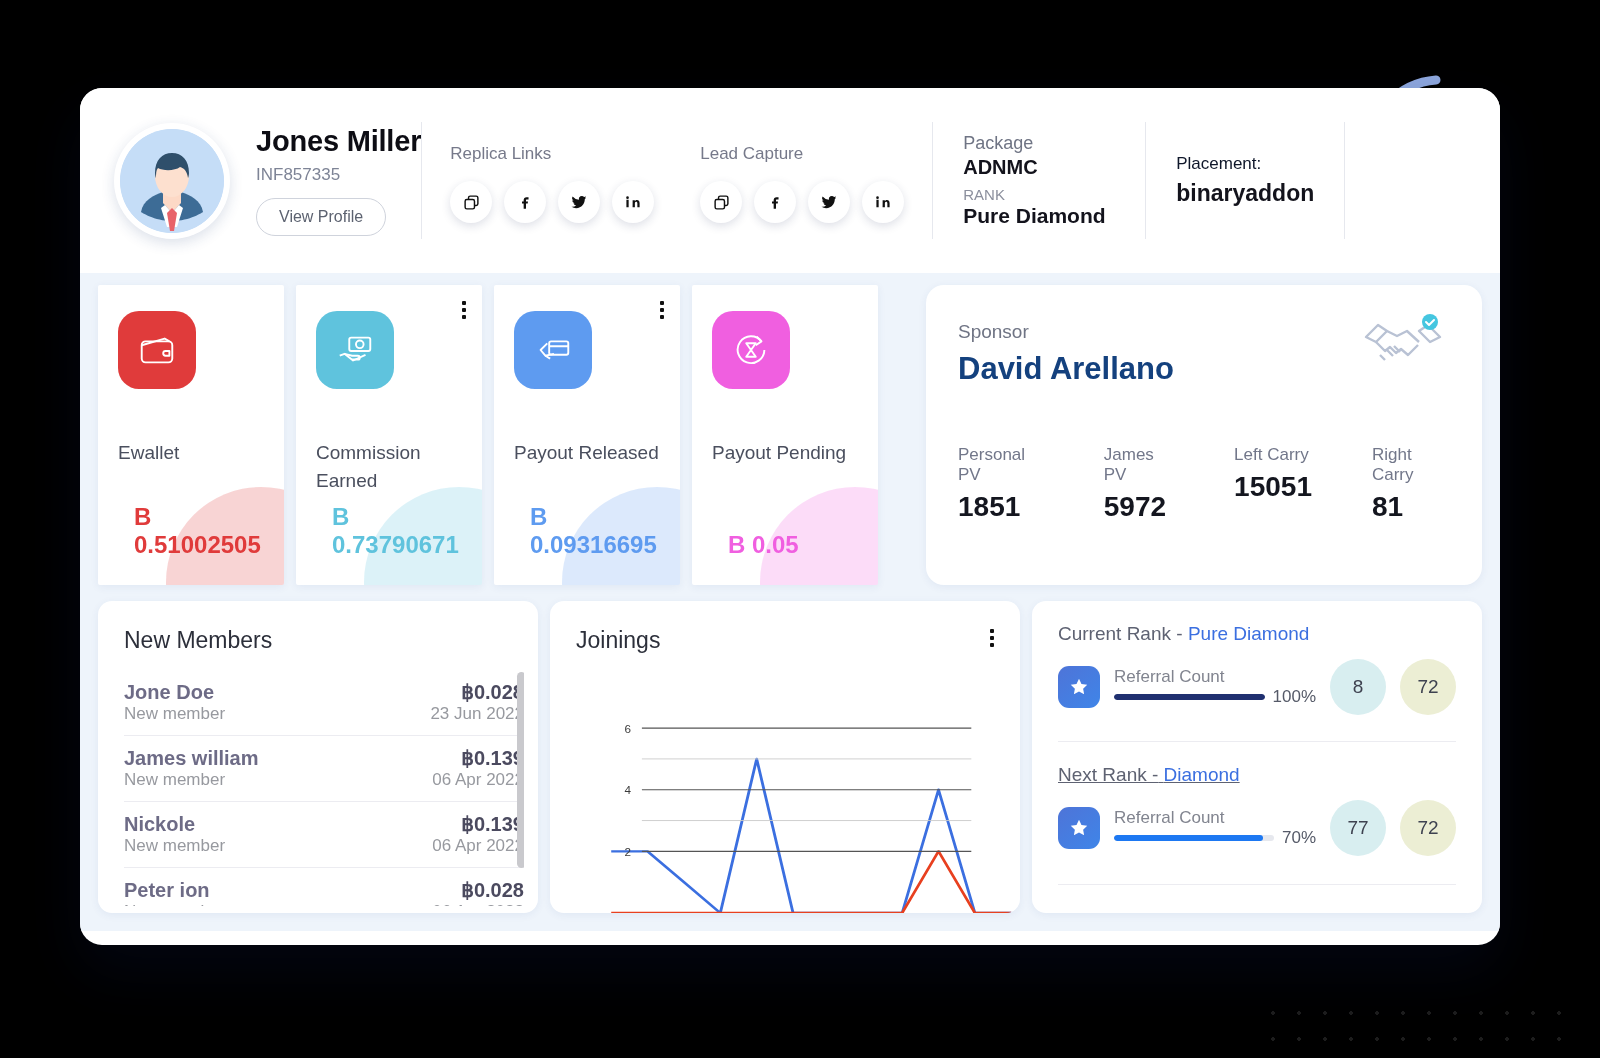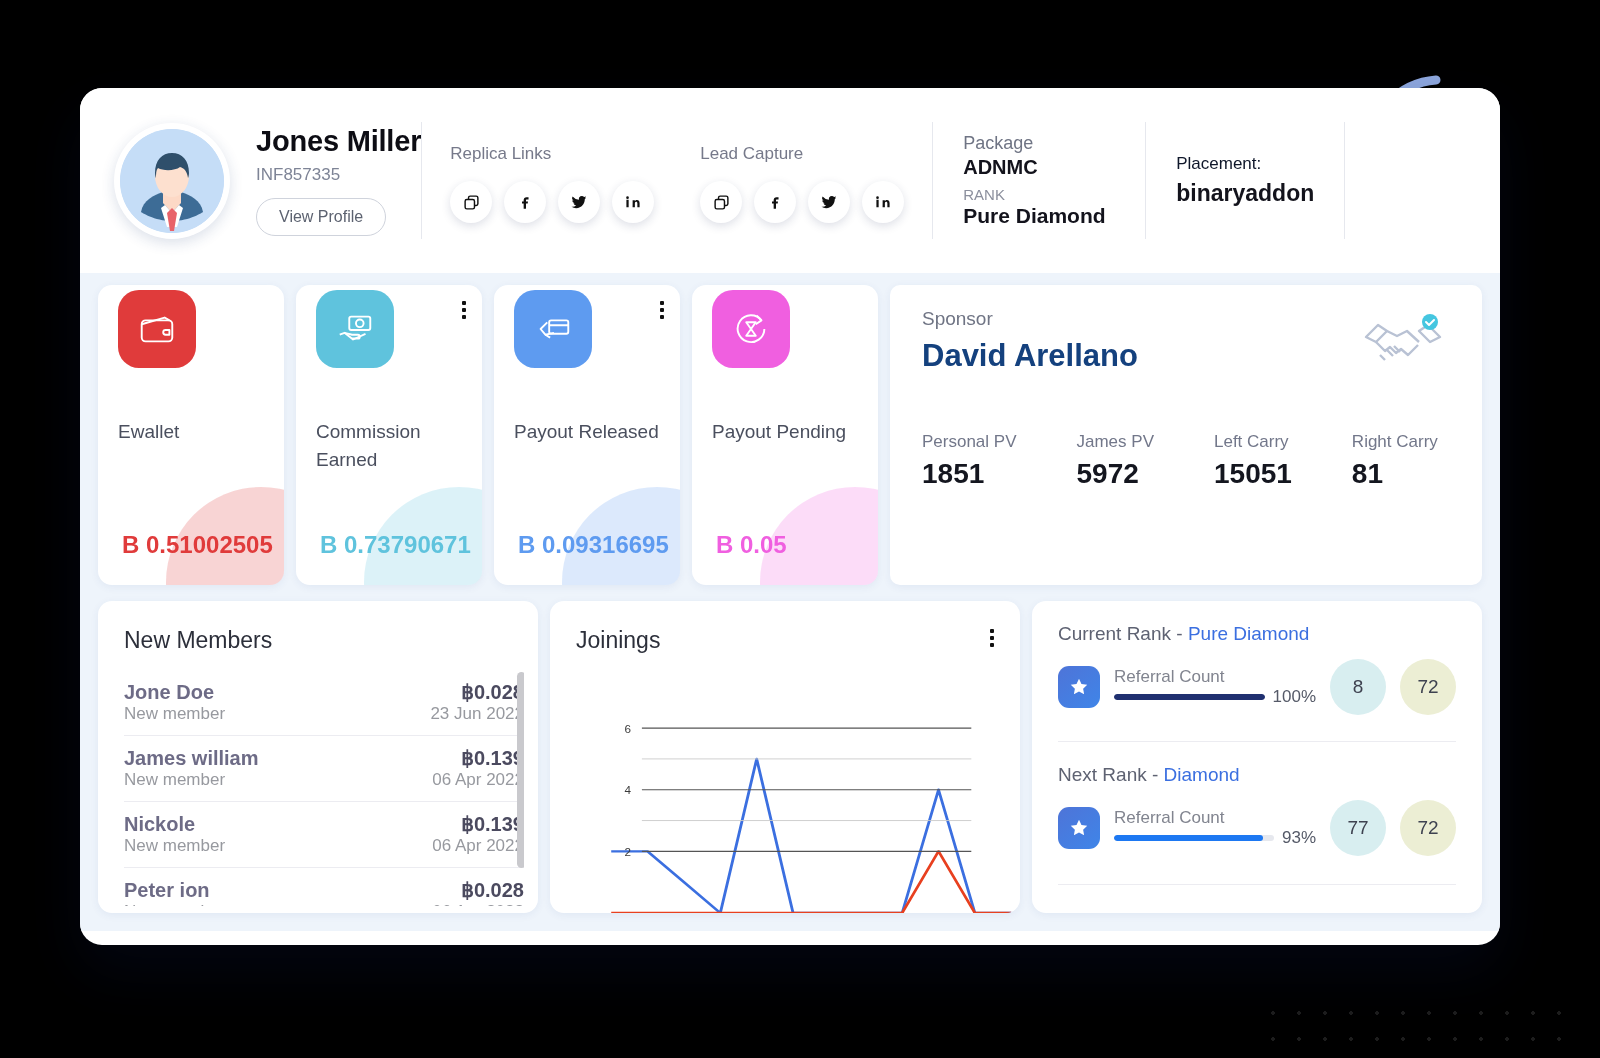--- a/index.html
+++ b/index.html
@@ -54,36 +54,36 @@
   .rank-label { font-size:15px; color:#8b8f9d; margin-top:7px; }
   .rank-value { font-size:21px; font-weight:700; color:#13131c; margin-top:1px; }
 
   .place-block { padding:0 30px; }
   .place-label { font-size:17px; color:#0f172a; }
   .place-value { font-size:23px; font-weight:700; color:#13131c; margin-top:6px; }
 
   
   .band { background:#eef4fb; padding:12px 18px 16px 18px; display:flex; gap:12px; }
 
-  .stat { position:relative; flex:0 0 186px; height:300px; background:#fff; border-radius:14px;
-     padding:5px 20px; overflow:hidden; box-shadow:0 2px 8px rgba(40,70,140,.07); }
+  .stat { position:relative; flex:0 0 186px; height:300px; background:#fff; border-radius:2px;
+     padding:26px 20px; overflow:hidden; box-shadow:0 2px 8px rgba(40,70,140,.07); }
   .stat .blob { position:absolute; width:190px; height:190px; border-radius:50%;
      right:-72px; bottom:-92px; opacity:.22; }
   .stat-icon { width:78px; height:78px; border-radius:21px; display:flex; align-items:center;
      justify-content:center; position:relative; z-index:2; }
   .stat-icon svg { display:block; }
   .stat-label { position:relative; z-index:2; margin-top:50px; font-size:19px; color:#4a4f5e;
      line-height:1.45; }
-  .stat-value { position:absolute; z-index:2; left:24px; bottom:26px; font-size:24px; font-weight:700; }
+  .stat-value { position:absolute; z-index:2; left:36px; bottom:26px; font-size:24px; font-weight:700; }
   .dots-menu { position:absolute; right:16px; top:16px; z-index:3; cursor:pointer;
      display:flex; flex-direction:column; gap:3px; align-items:center; }
   .dots-menu i { width:4px; height:4px; background:#111; border-radius:1px; display:block; }
 
-  .sponsor { flex:1; background:#fff; border-radius:10px; padding:23px 32px; position:relative;
-     box-shadow:0 2px 8px rgba(40,70,140,.07); }
+  .sponsor { flex:1; background:#fff; border-radius:18px; padding:36px 32px; position:relative;
+     box-shadow:0 2px 8px rgba(40,70,140,.07);margin-left:36px; }
   .sp-title { font-size:19px; color:#6f7484; }
   .sp-name { font-size:31px; font-weight:700; color:#14417e; margin-top:8px; }
   .sp-stats { display:flex; gap:60px; margin-top:58px; }
   .sp-k { font-size:17px; color:#72778a; }
   .sp-v { font-size:28px; font-weight:700; color:#14161f; margin-top:6px; }
   .handshake { position:absolute; right:36px; top:28px; }
 
   
   .bottom { display:flex; gap:12px; padding:0 18px 18px 18px; background:#eef4fb; height:330px; }
   .panel { background:#fff; border-radius:14px; position:relative; overflow:hidden;
@@ -434,37 +434,37 @@
               </div>
               <div class="rr-pct">100%</div>
             </div>
           </div>
           <div class="circ" id="circ-cur-left" style="background: rgb(216, 238, 240);">8</div>
           <div class="circ" id="circ-cur-right" style="background: rgb(236, 238, 212);">72</div>
         </div>
 
         <div class="rank-div"></div>
 
-        <div class="rank-head" style="margin-top:22px;">
+        <div class="rank-head" style="margin-top:22px;text-decoration:underline;">
           <span>Next Rank -</span>
           <b>Diamond</b>
         </div>
         <div class="rank-row">
           <div class="star-box">
             <svg width="22" height="22" viewBox="0 0 24 24" fill="#fff">
                 <path d="M12 3l2.7 5.6 6.3.9-4.5 4.3 1.1 6.2L12 17l-5.6 3 1.1-6.2L3 9.5l6.3-.9z"></path>
               </svg>
           </div>
           <div class="rr-mid">
             <div class="rr-label">Referral Count</div>
             <div class="rr-bar-line">
               <div class="rr-track">
                 <div class="rr-fill" id="fill-next" style="width: 93%; background: rgb(29, 120, 242);"></div>
               </div>
-              <div class="rr-pct">93%</div>
+              <div class="rr-pct">70%</div>
             </div>
           </div>
           <div class="circ" id="circ-next-left" style="background: rgb(216, 238, 240);">77</div>
           <div class="circ" id="circ-next-right" style="background: rgb(236, 238, 212);">72</div>
         </div>
 
         <div class="rank-div" style="margin-top:28px;"></div>
       </div>
     </div>
 

